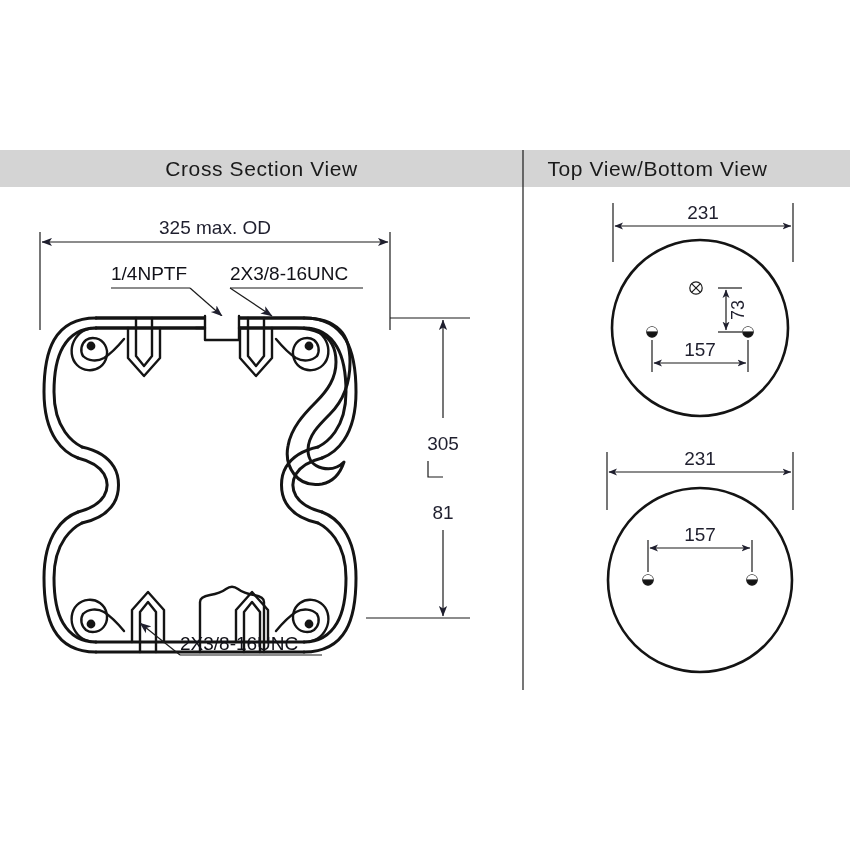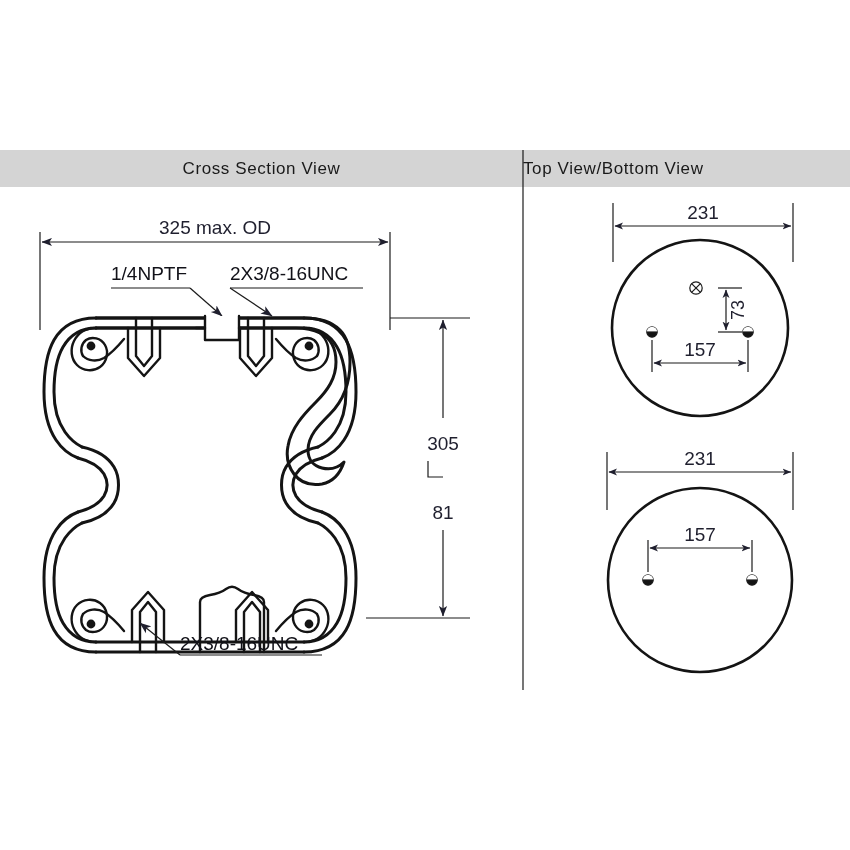--- a/index.html
+++ b/index.html
@@ -40,23 +40,24 @@
     justify-content: center;
   }
   .header-right {
     position: absolute;
     left: 523px;
     top: 0;
     width: 269px;
     height: 37px;
     display: flex;
     align-items: center;
+    justify-content: center;
   }
   .header-title {
-    font-size: 17px;
+    font-size: 21px;
     color: #1a1a1a;
     letter-spacing: 0.6px;
     font-family: "Liberation Sans", sans-serif;
     white-space: nowrap;
   }
   svg.drawing {
     position: absolute;
     left: 0;
     top: 0;
     width: 850px;

